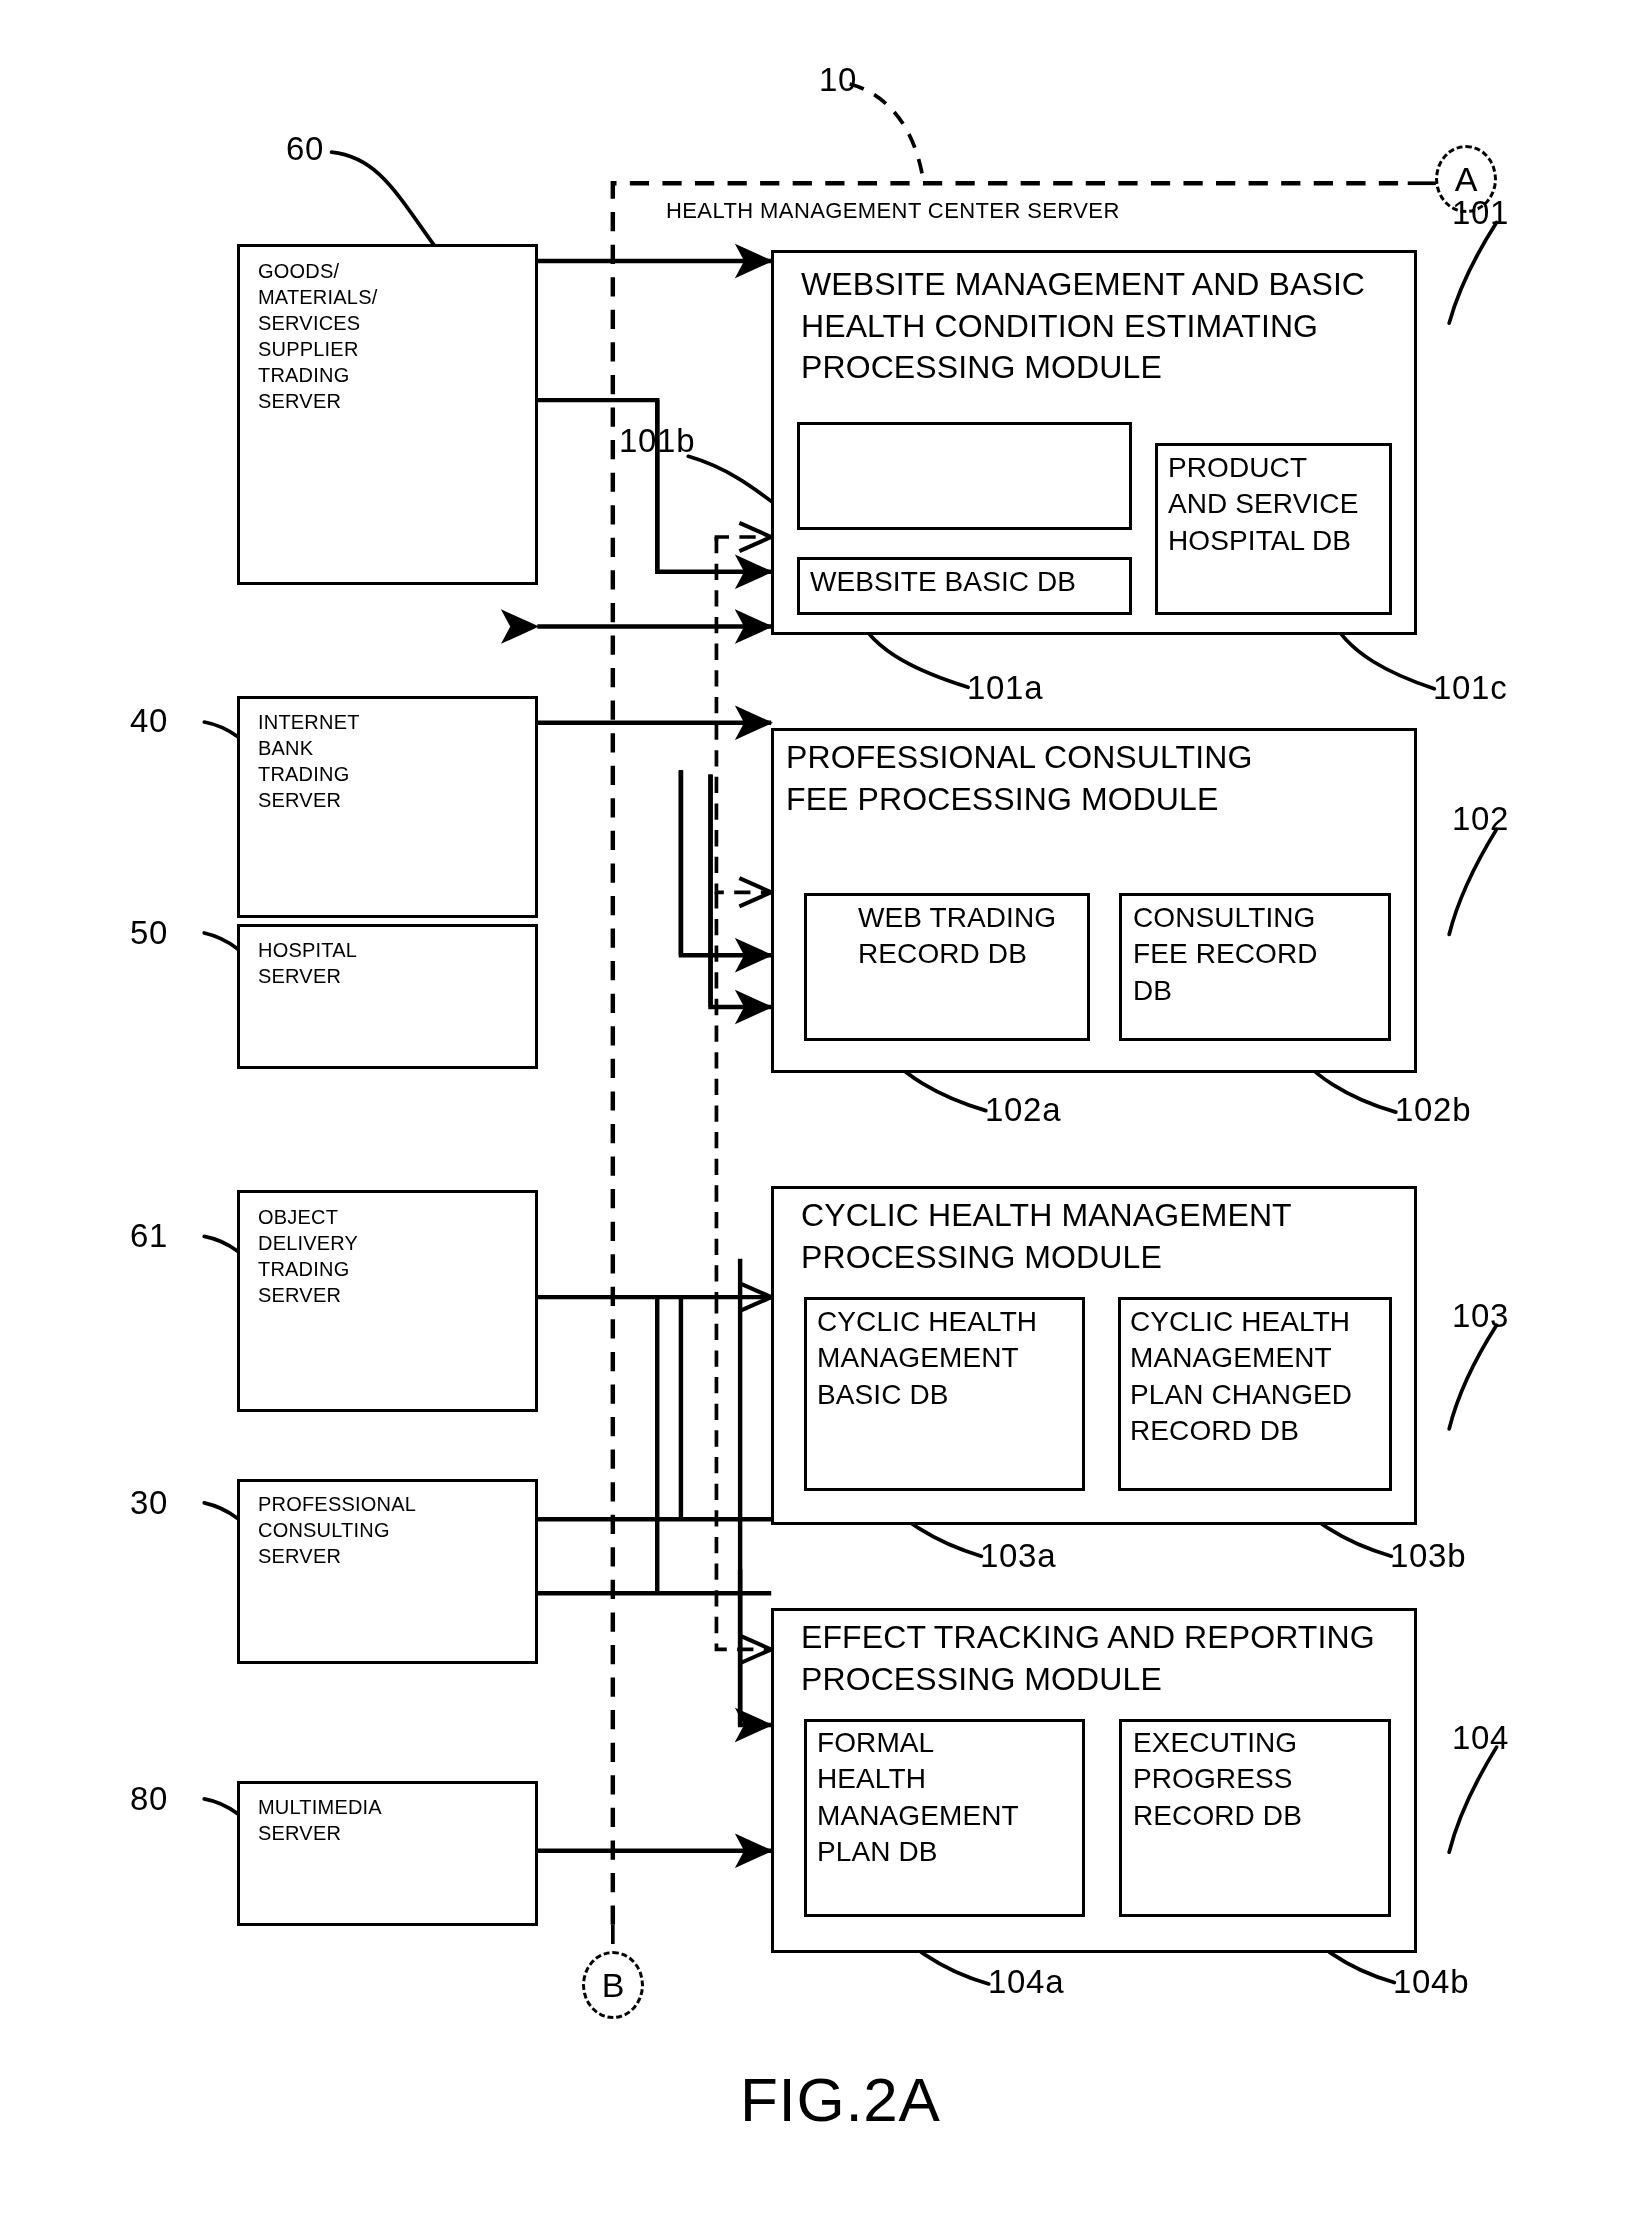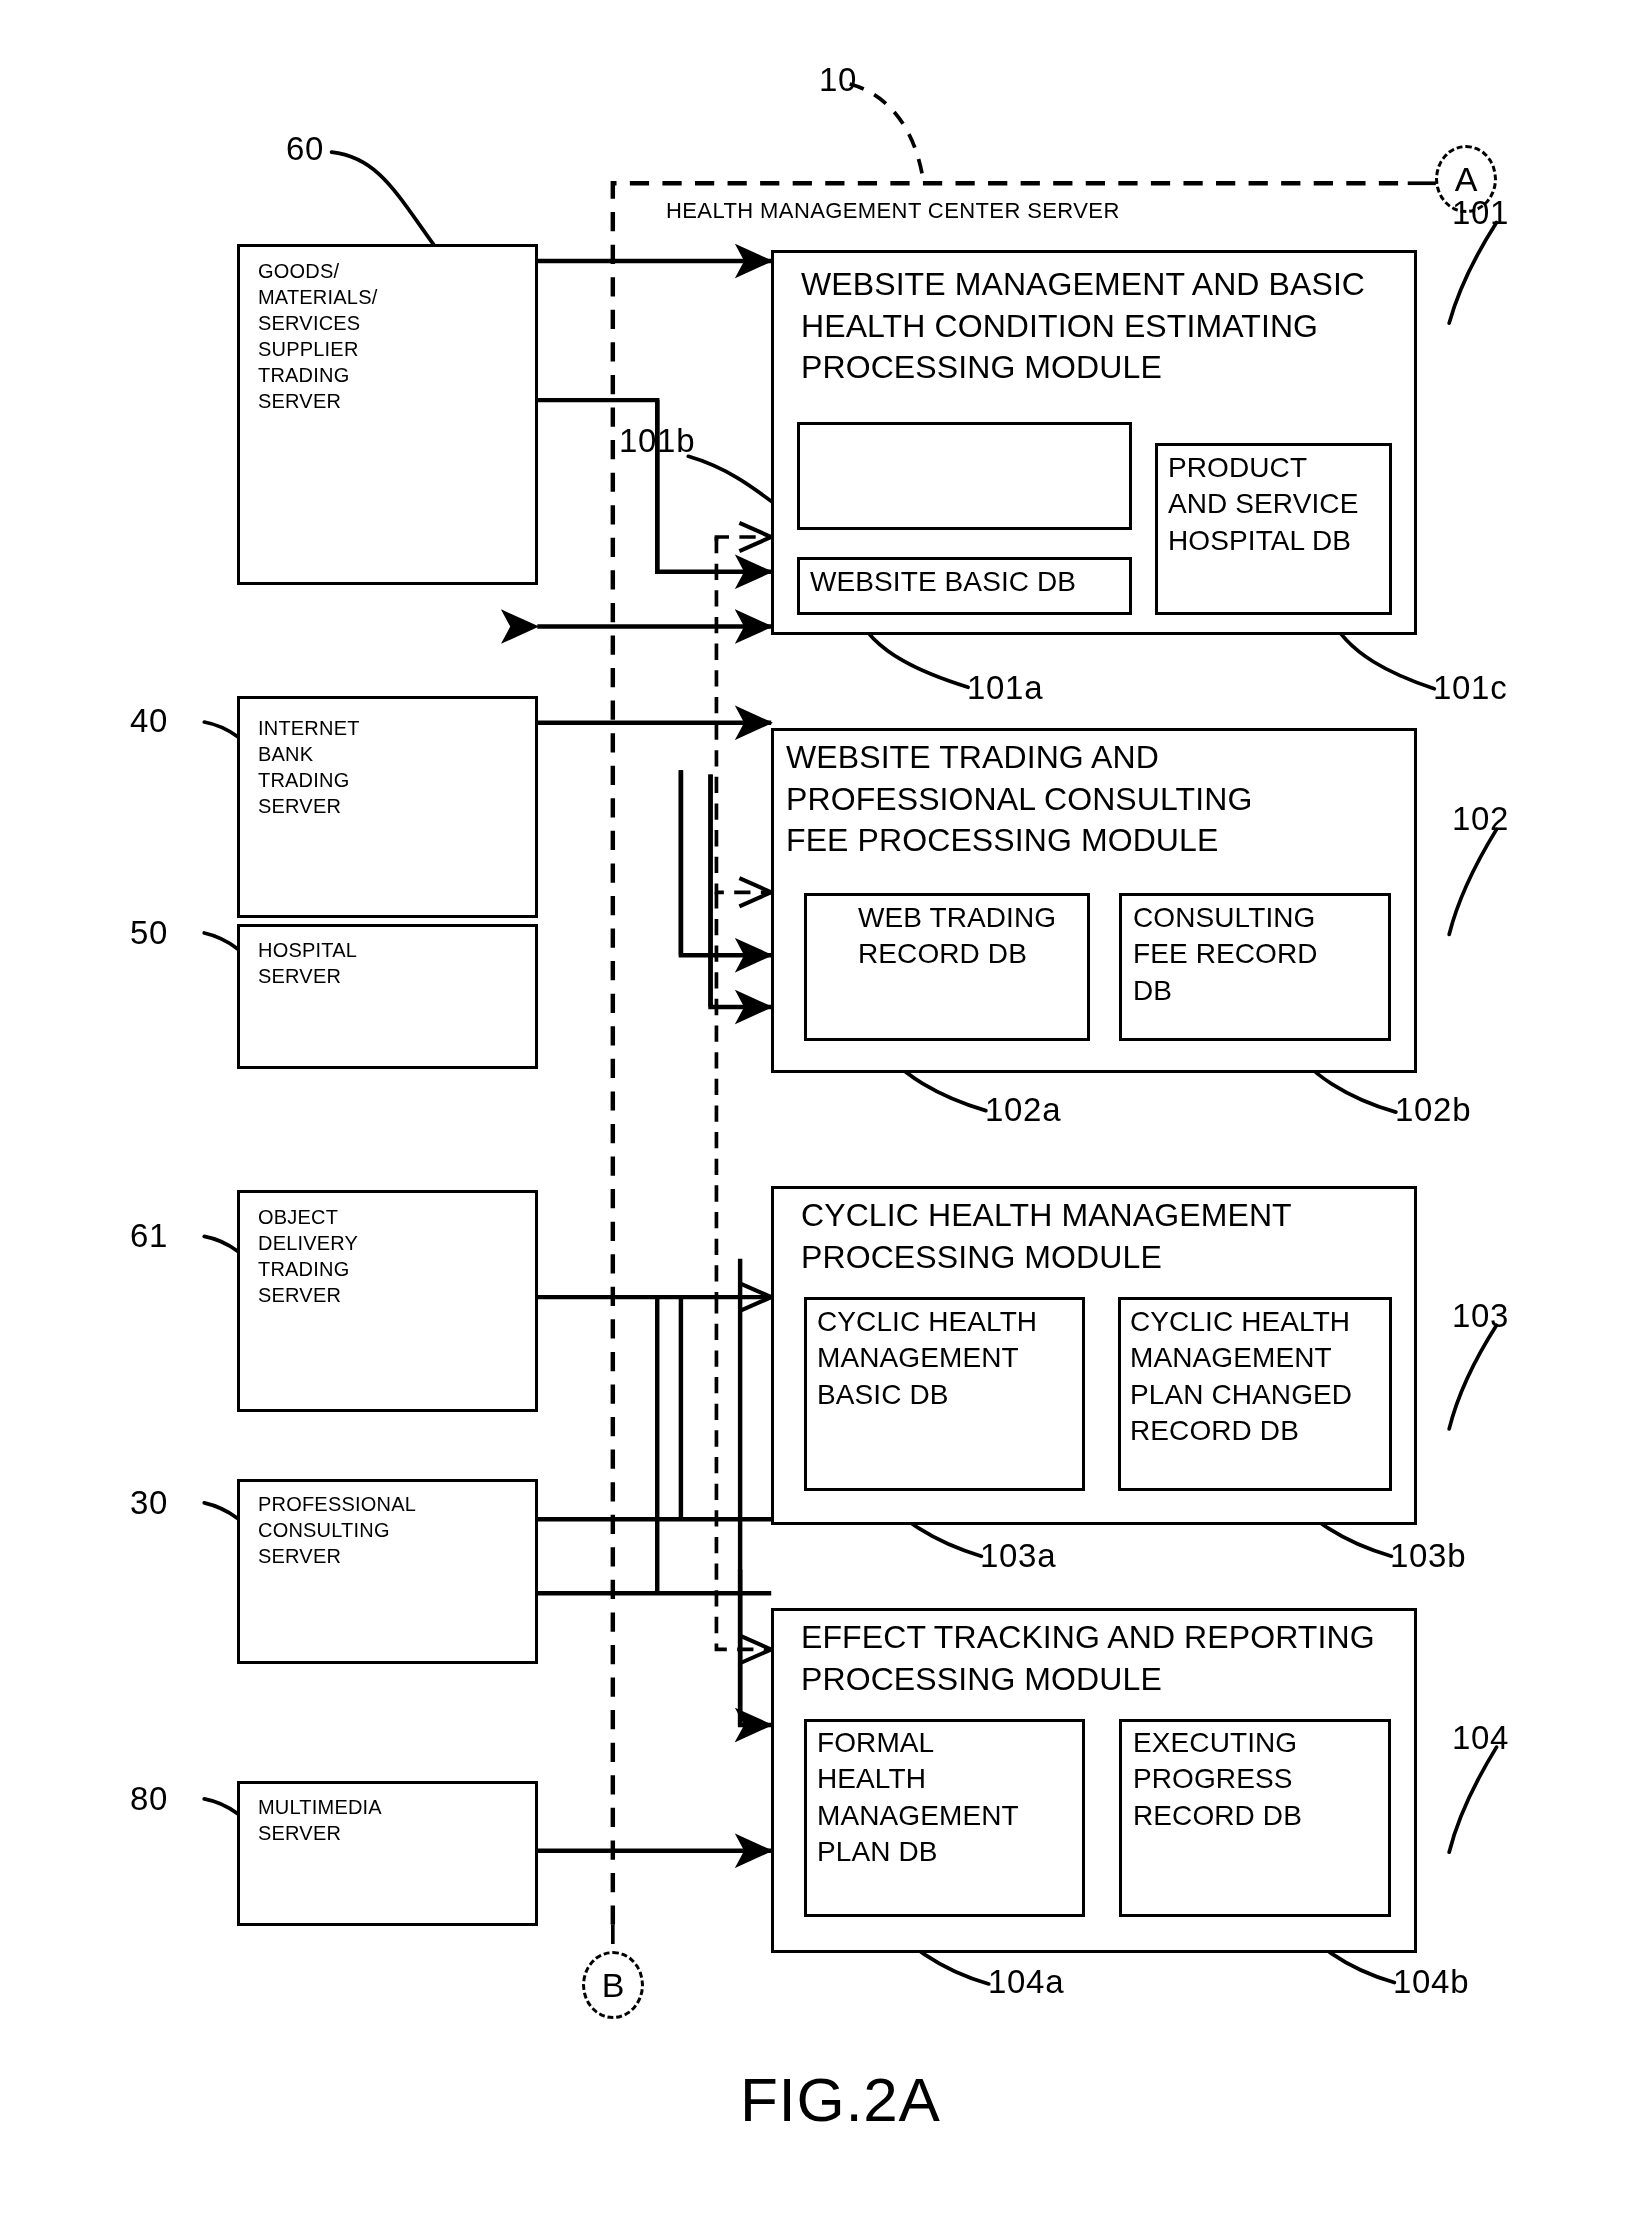--- a/index.html
+++ b/index.html
@@ -120,21 +120,21 @@
     <span class="ln">GOODS/</span>
     <span class="ln">MATERIALS/</span>
     <span class="ln">SERVICES</span>
     <span class="ln">SUPPLIER</span>
     <span class="ln">TRADING</span>
     <span class="ln">SERVER</span>
   </div>
   <div class="refnum" style="left:286px;top:130px;">60</div>
 
   <div class="box" style="left:237px;top:696px;width:301px;height:222px;"></div>
-  <div class="boxtext srv" style="left:258px;top:709px;width:281px;margin-top:6px;">
+  <div class="boxtext srv" style="left:258px;top:709px;width:281px;">
     <span class="ln">INTERNET</span>
     <span class="ln">BANK</span>
     <span class="ln">TRADING</span>
     <span class="ln">SERVER</span>
   </div>
   <div class="refnum" style="left:130px;top:702px;">40</div>
 
   <div class="box" style="left:237px;top:924px;width:301px;height:145px;"></div>
   <div class="boxtext srv" style="left:258px;top:937px;width:281px;">
     <span class="ln">HOSPITAL</span>
@@ -193,21 +193,20 @@
   <div class="box" style="left:1155px;top:443px;width:237px;height:172px;border-width:3.7px;"></div>
   <div class="boxtext dbtext" style="left:1168px;top:450px;width:222px;">
     <span class="ln">PRODUCT</span>
     <span class="ln">AND SERVICE</span>
     <span class="ln">HOSPITAL DB</span>
   </div>
   <div class="refnum" style="left:1433px;top:669px;">101c</div>
 
   <div class="box" style="left:771px;top:728px;width:646px;height:345px;"></div>
   <div class="boxtext modtitle" style="left:786px;top:737px;width:629px;">
-    <span class="ln">WEBSITE TRADING AND</span>
     <span class="ln">PROFESSIONAL CONSULTING</span>
     <span class="ln">FEE PROCESSING MODULE</span>
   </div>
   <div class="refnum" style="left:1452px;top:800px;">102</div>
 
   <div class="box" style="left:804px;top:893px;width:286px;height:148px;border-width:3.7px;"></div>
   <div class="boxtext dbtext" style="left:858px;top:900px;width:271px;">
     <span class="ln">WEB TRADING</span>
     <span class="ln">RECORD DB</span>
   </div>

